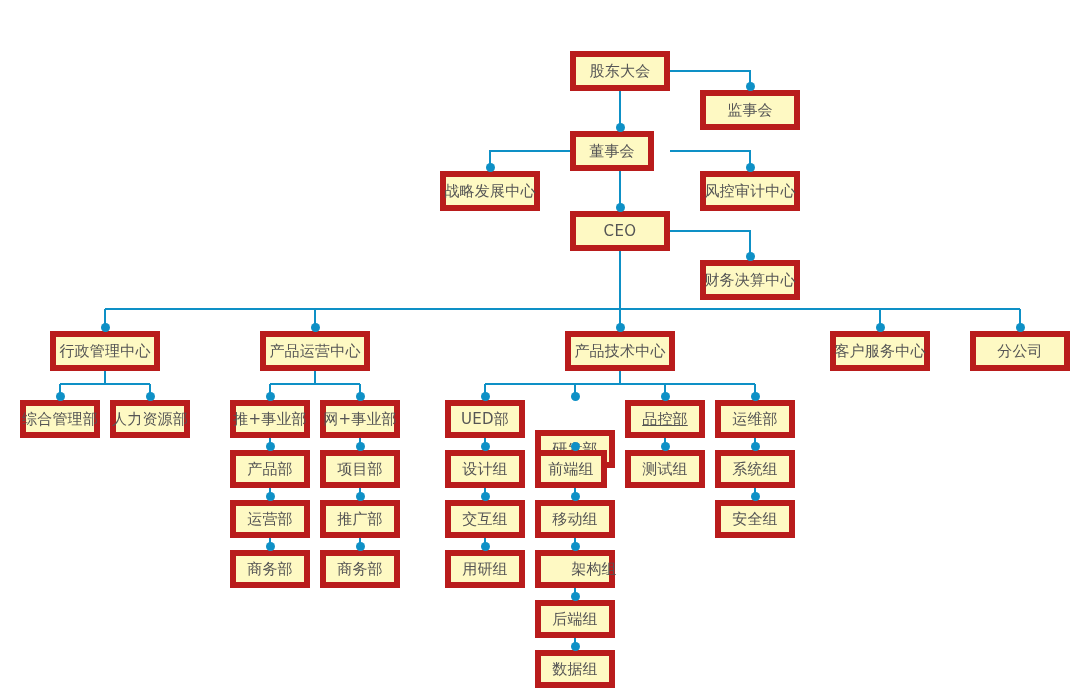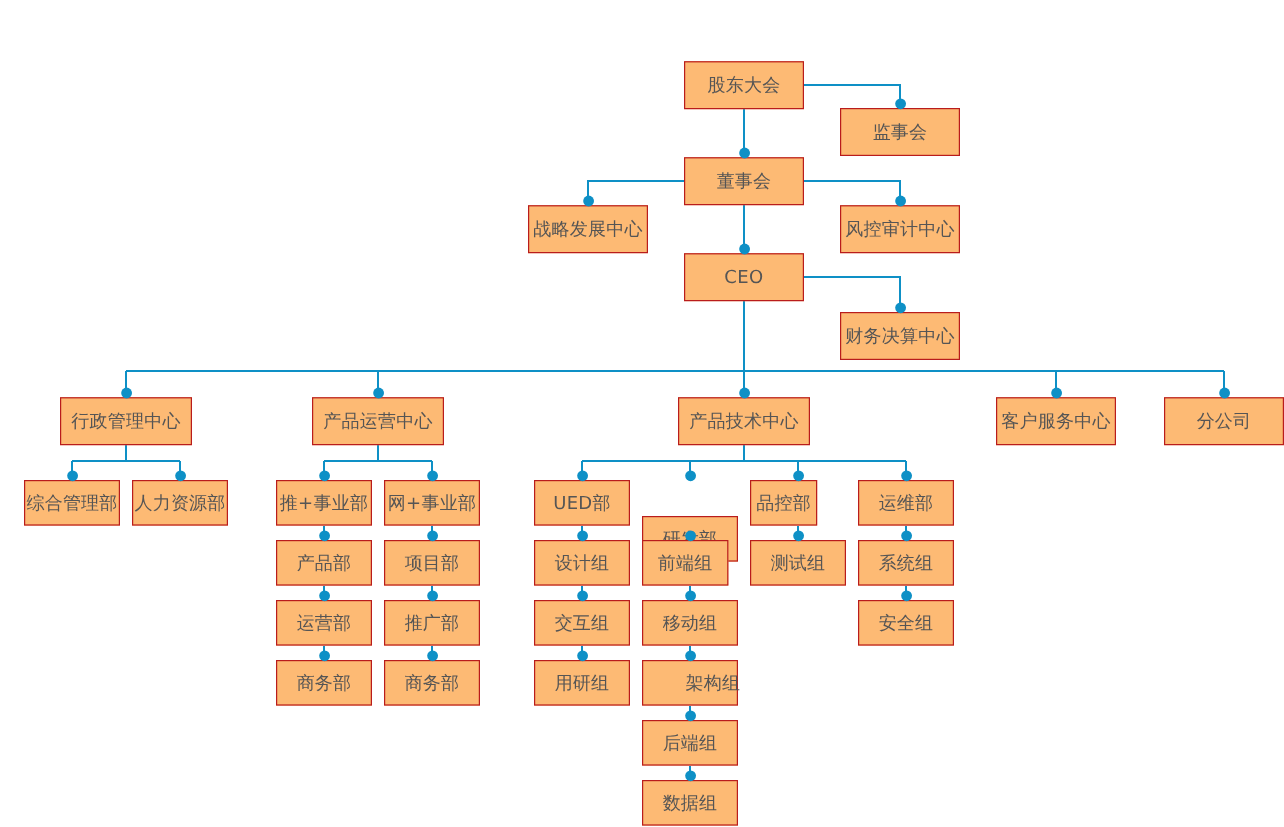--- a/index.html
+++ b/index.html
@@ -17,22 +17,22 @@
   }
   #wires{
     position:absolute;
     left:0; top:0;
     width:1070px; height:689px;
     pointer-events:none;
   }
   .node{
     position:absolute;
     box-sizing:border-box;
-    background:#fdba74;
-    border:1px solid #b91c1c;
+    background:#fef9c3;
+    border:6px solid #b91c1c;
     display:flex;
     align-items:center;
     justify-content:center;
     color:#555555;
     font-size:15px;
     line-height:1;
     letter-spacing:0.2px;
     white-space:nowrap;
     z-index:2;
   }
@@ -112,21 +112,21 @@
       <path d="M665 438 L665 446"></path>
 
       <path d="M755 438 L755 446"></path>
       <path d="M755 488 L755 496"></path>
     </g>
   </svg>
 
   <div id="nodes-layer">
       <div class="node" style="left: 570px; top: 51px; width: 100px; height: 40px;">股东大会</div>
       <div class="node" style="left: 700px; top: 90px; width: 100px; height: 40px;">监事会</div>
-      <div class="node" style="left: 570px; top: 131px; width: 100px; height: 40px; text-align: center;">董事会</div>
+      <div class="node" style="left: 570px; top: 131px; width: 84px; height: 40px; text-align: center;">董事会</div>
       <div class="node" style="left: 440px; top: 171px; width: 100px; height: 40px;">战略发展中心</div>
       <div class="node" style="left: 700px; top: 171px; width: 100px; height: 40px;">风控审计中心</div>
       <div class="node latin" style="left: 570px; top: 211px; width: 100px; height: 40px;">CEO</div>
       <div class="node" style="left: 700px; top: 260px; width: 100px; height: 40px; text-align: center;">财务决算中心</div>
       <div class="node" style="left: 50px; top: 331px; width: 110px; height: 40px;">行政管理中心</div>
       <div class="node" style="left: 260px; top: 331px; width: 110px; height: 40px;">产品运营中心</div>
       <div class="node" style="left: 565px; top: 331px; width: 110px; height: 40px;">产品技术中心</div>
       <div class="node" style="left: 830px; top: 331px; width: 100px; height: 40px;">客户服务中心</div>
       <div class="node" style="left: 970px; top: 331px; width: 100px; height: 40px;">分公司</div>
       <div class="node" style="left: 20px; top: 400px; width: 80px; height: 38px;">综合管理部</div>
@@ -142,21 +142,21 @@
       <div class="node" style="left: 445px; top: 400px; width: 80px; height: 38px;">UED部</div>
       <div class="node" style="left: 445px; top: 450px; width: 80px; height: 38px;">设计组</div>
       <div class="node" style="left: 445px; top: 500px; width: 80px; height: 38px;">交互组</div>
       <div class="node" style="left: 445px; top: 550px; width: 80px; height: 38px;">用研组</div>
       <div class="node" style="left: 535px; top: 400px; width: 80px; height: 38px; margin-top: 30px;">研发部</div>
       <div class="node" style="left: 535px; top: 450px; width: 72px; height: 38px;">前端组</div>
       <div class="node" style="left: 535px; top: 500px; width: 80px; height: 38px;">移动组</div>
       <div class="node" style="left: 535px; top: 550px; width: 80px; height: 38px; padding-left: 38px;">架构组</div>
       <div class="node" style="left: 535px; top: 600px; width: 80px; height: 38px;">后端组</div>
       <div class="node" style="left: 535px; top: 650px; width: 80px; height: 38px;">数据组</div>
-      <div class="node" style="left: 625px; top: 400px; width: 56px; height: 38px;">品控部</div>
+      <div class="node" style="left: 625px; top: 400px; width: 80px; height: 38px; text-decoration: underline;">品控部</div>
       <div class="node" style="left: 625px; top: 450px; width: 80px; height: 38px;">测试组</div>
       <div class="node" style="left: 715px; top: 400px; width: 80px; height: 38px;">运维部</div>
       <div class="node" style="left: 715px; top: 450px; width: 80px; height: 38px;">系统组</div>
       <div class="node" style="left: 715px; top: 500px; width: 80px; height: 38px;">安全组</div>
     </div>
   <div id="dots-layer">
       <span class="dot" style="left: 745.5px; top: 81.5px; background: rgb(14, 144, 198);"></span>
       <span class="dot" style="left: 615.5px; top: 122.5px; background: rgb(14, 144, 198);"></span>
       <span class="dot" style="left: 485.5px; top: 162.5px; background: rgb(14, 144, 198);"></span>
       <span class="dot" style="left: 745.5px; top: 162.5px; background: rgb(14, 144, 198);"></span>

